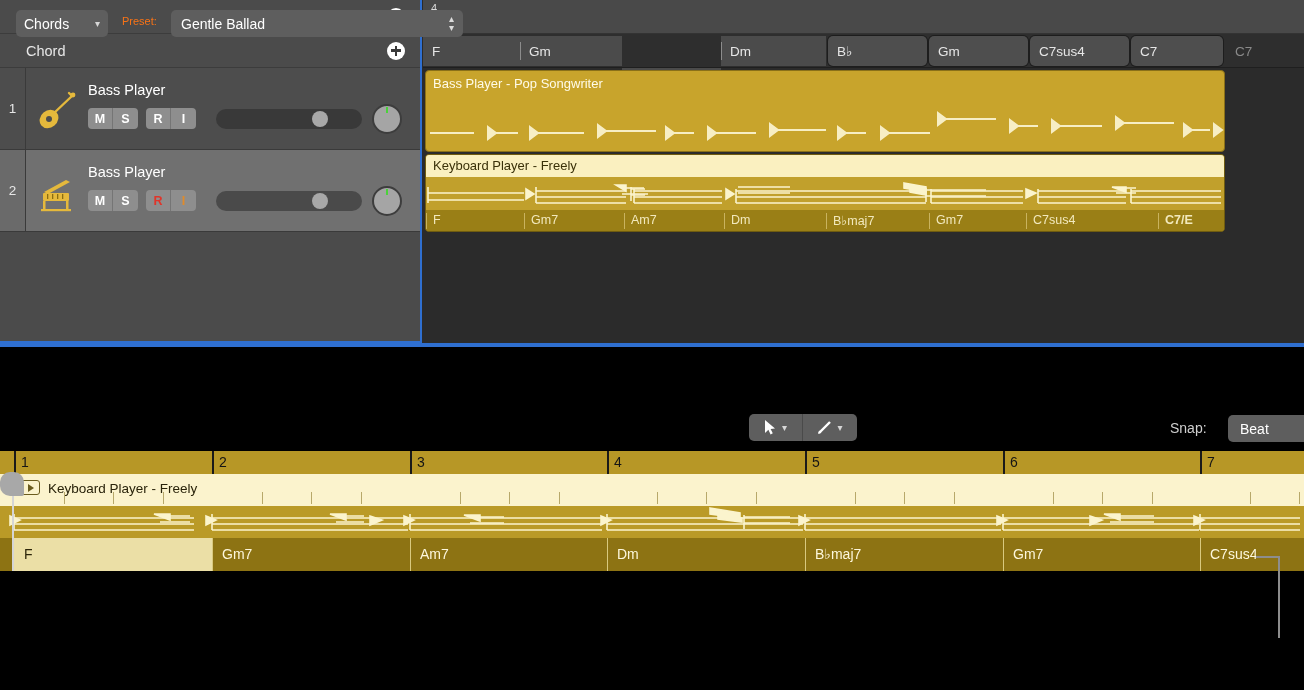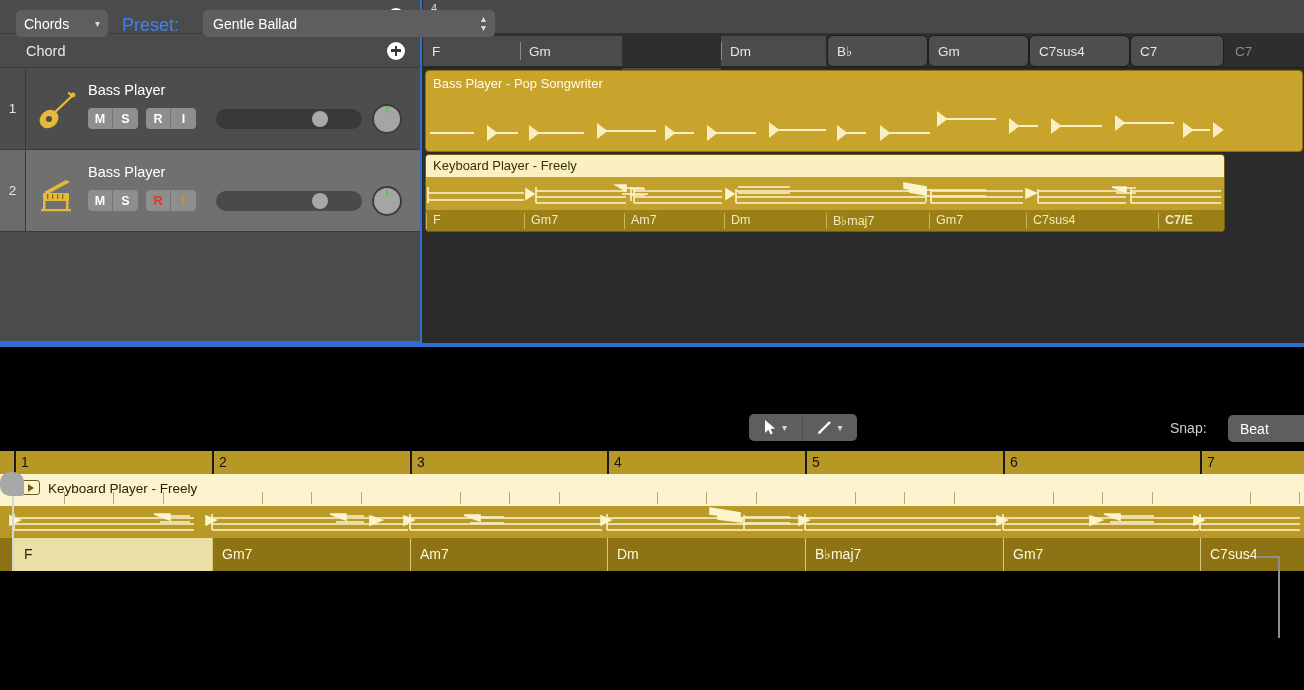--- a/index.html
+++ b/index.html
@@ -61,39 +61,39 @@
   .sigkey { position: absolute; left: 26px; top: 8px; font-size: 13.5px; color: #dcdcdc; }
 
   .chord-row { position: relative; height: 34px; background: #2e2e2e; border-bottom: 1px solid #1f1f1f; }
   .cblk { position: absolute; top: 2px; height: 30px; display: flex; align-items: center; font-size: 13.5px; color: #e6e6e6; padding-left: 9px; }
   .cblk.flat { background: #4b4b4b; }
   .cblk.flat.sep::before { content:""; position:absolute; left:0; top:6px; width:1px; height:18px; background:#8c8c8c; }
   .cblk.raised { background: #4e4e4e; border-radius: 5px; box-shadow: 0 0 0 1px #1d1d1d; }
   .cblk.dim { background: transparent; color: #8a8a8a; }
 
   .reg { position: absolute; left: 2px; overflow: hidden; }
-  .reg1 { top: 70px; width: 878px; height: 82px; background: #c8a42c; border-radius: 4px; border: 1px solid #8a7018; }
+  .reg1 { top: 70px; width: 800px; height: 82px; background: #c8a42c; border-radius: 4px; border: 1px solid #8a7018; }
   .reg1 .rname { position: absolute; left: 7px; top: 5px; font-size: 13px; color: #fffbe8; }
   .reg2 { top: 154px; width: 800px; height: 78px; background: #c1a02c; border-radius: 4px; border: 1px solid #6f5c10; }
   .reg2 .rtitle { position: absolute; left: 0; top: 0; width: 100%; height: 22px; background: #faf0c0; }
   .reg2 .rtitle span { position: absolute; left: 7px; top: 3px; font-size: 13px; color: #3a3109; }
   .reg2 .chordstrip { position: absolute; left: 0; bottom: 0; width: 100%; height: 21px; background: #9a7f16; }
   .reg2 .chordstrip i { position: absolute; top: 3px; font-size: 12.5px; font-style: normal; color: #f2e9bd; padding-left: 6px; border-left: 1px solid #c9b35f; height: 16px; }
   .notes { position: absolute; left: 0; width: 100%; }
 
   
   .divider { position: absolute; left: 0; top: 343px; width: 1304px; height: 4px; background: #2f6fd0; }
   .sp { position: absolute; left: 0; top: 347px; width: 1304px; height: 104px; background: #4b4b4b; }
   .sp-title { position: absolute; left: 0; top: 22px; width: 100%; text-align: center; font-size: 14.5px; color: #eaeaea; }
 
   .popup { background: #5e5e5e; border-radius: 5px; color: #fff; font-size: 14px; display: flex; align-items: center; position: absolute; height: 27px; }
   .chev { margin-left: auto; margin-right: 8px; font-size: 10px; color: #d6d6d6; }
   #chords-menu { left: 16px; top: 10px; width: 92px; padding-left: 8px; }
-  .preset-lbl { position: absolute; left: 122px; top: 15px; font-size: 18px; color: #3b82f6; }
-  #preset-menu { left: 203px; top: 10px; width: 292px; padding-left: 10px; }
+  .preset-lbl { position: absolute; left: 122px; top: 15px; font-size: 11px; color: #f97316; }
+  #preset-menu { left: 171px; top: 10px; width: 292px; padding-left: 10px; }
   .stepper { position: absolute; right: 9px; top: 4px; font-size: 10px; line-height: 9px; color: #dcdcdc; text-align: center; }
 
   .toolbox { position: absolute; left: 749px; top: 414px; display: flex; }
   .tool { width: 54px; height: 27px; background: #5e5e5e; display: flex; align-items: center; justify-content: center; gap: 5px; }
   .tool:first-child { border-radius: 5px 0 0 5px; border-right: 1px solid #4a4a4a; }
   .tool:last-child { border-radius: 0 5px 5px 0; }
   .snap-lbl { position: absolute; left: 1170px; top: 420px; font-size: 14px; color: #cfcfcf; }
   #snap-menu { left: 1228px; top: 415px; width: 100px; padding-left: 12px; }
 
   

